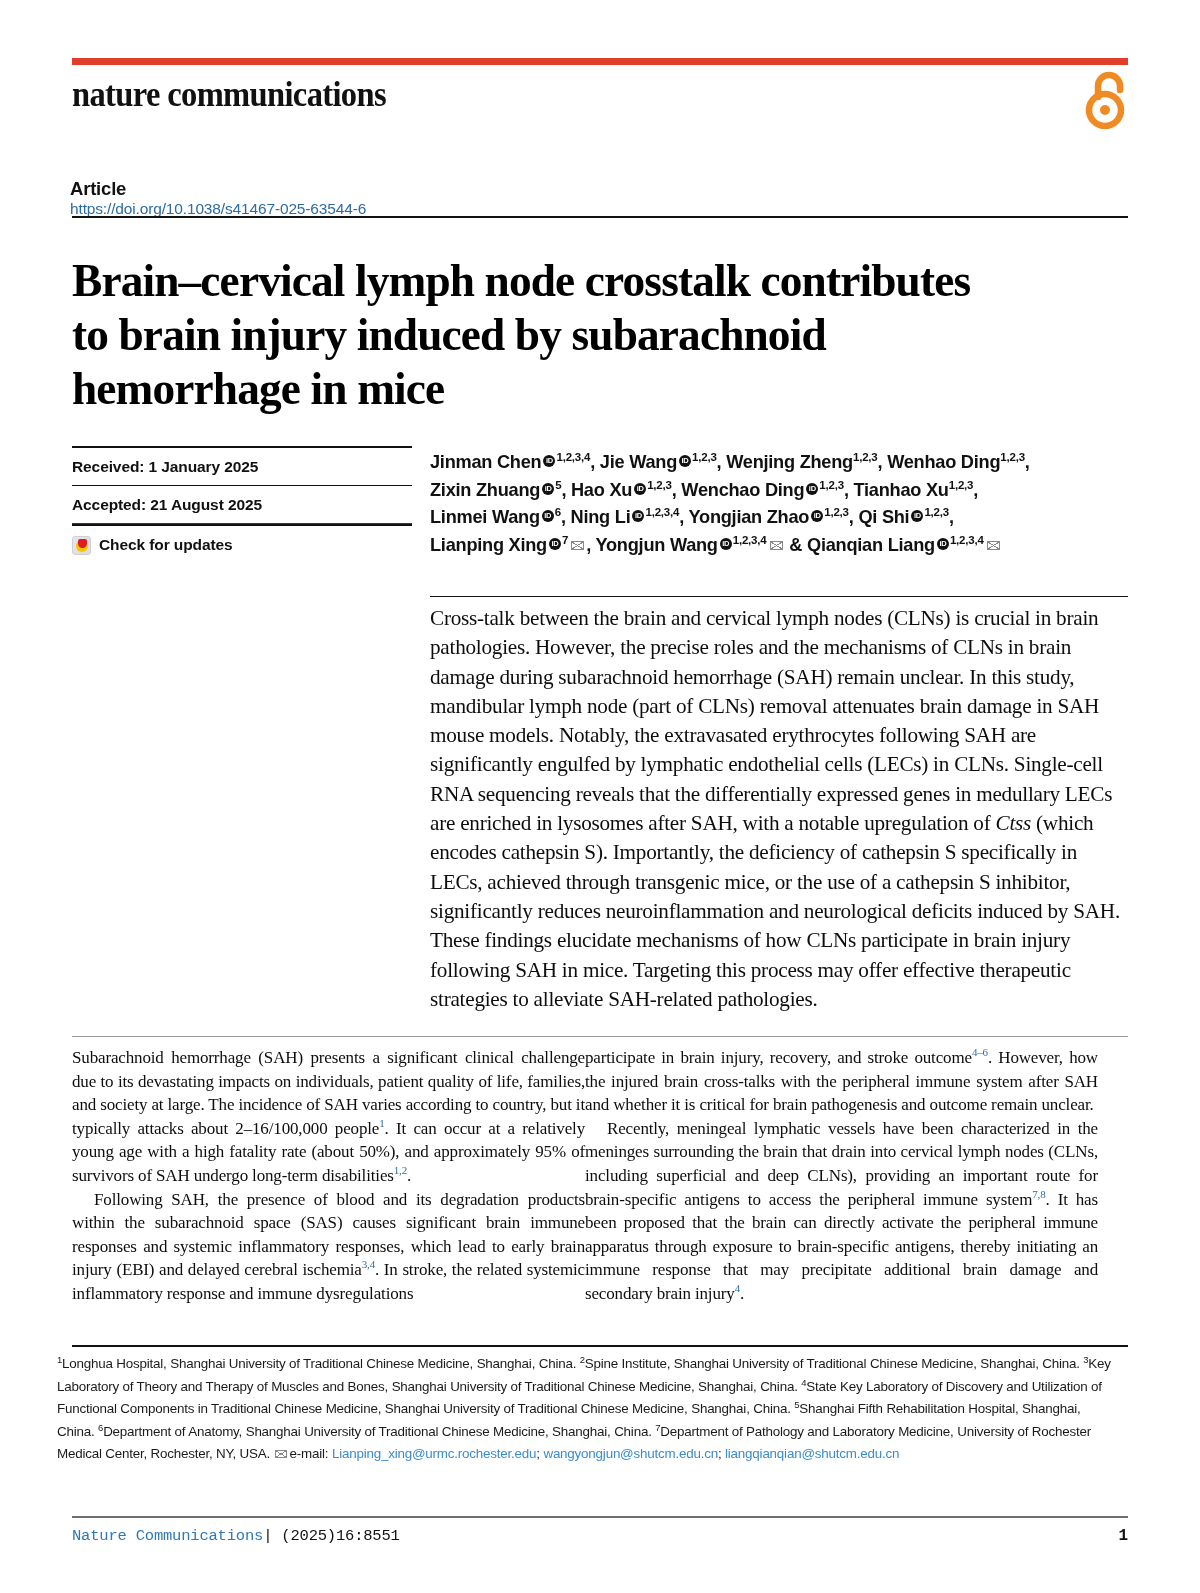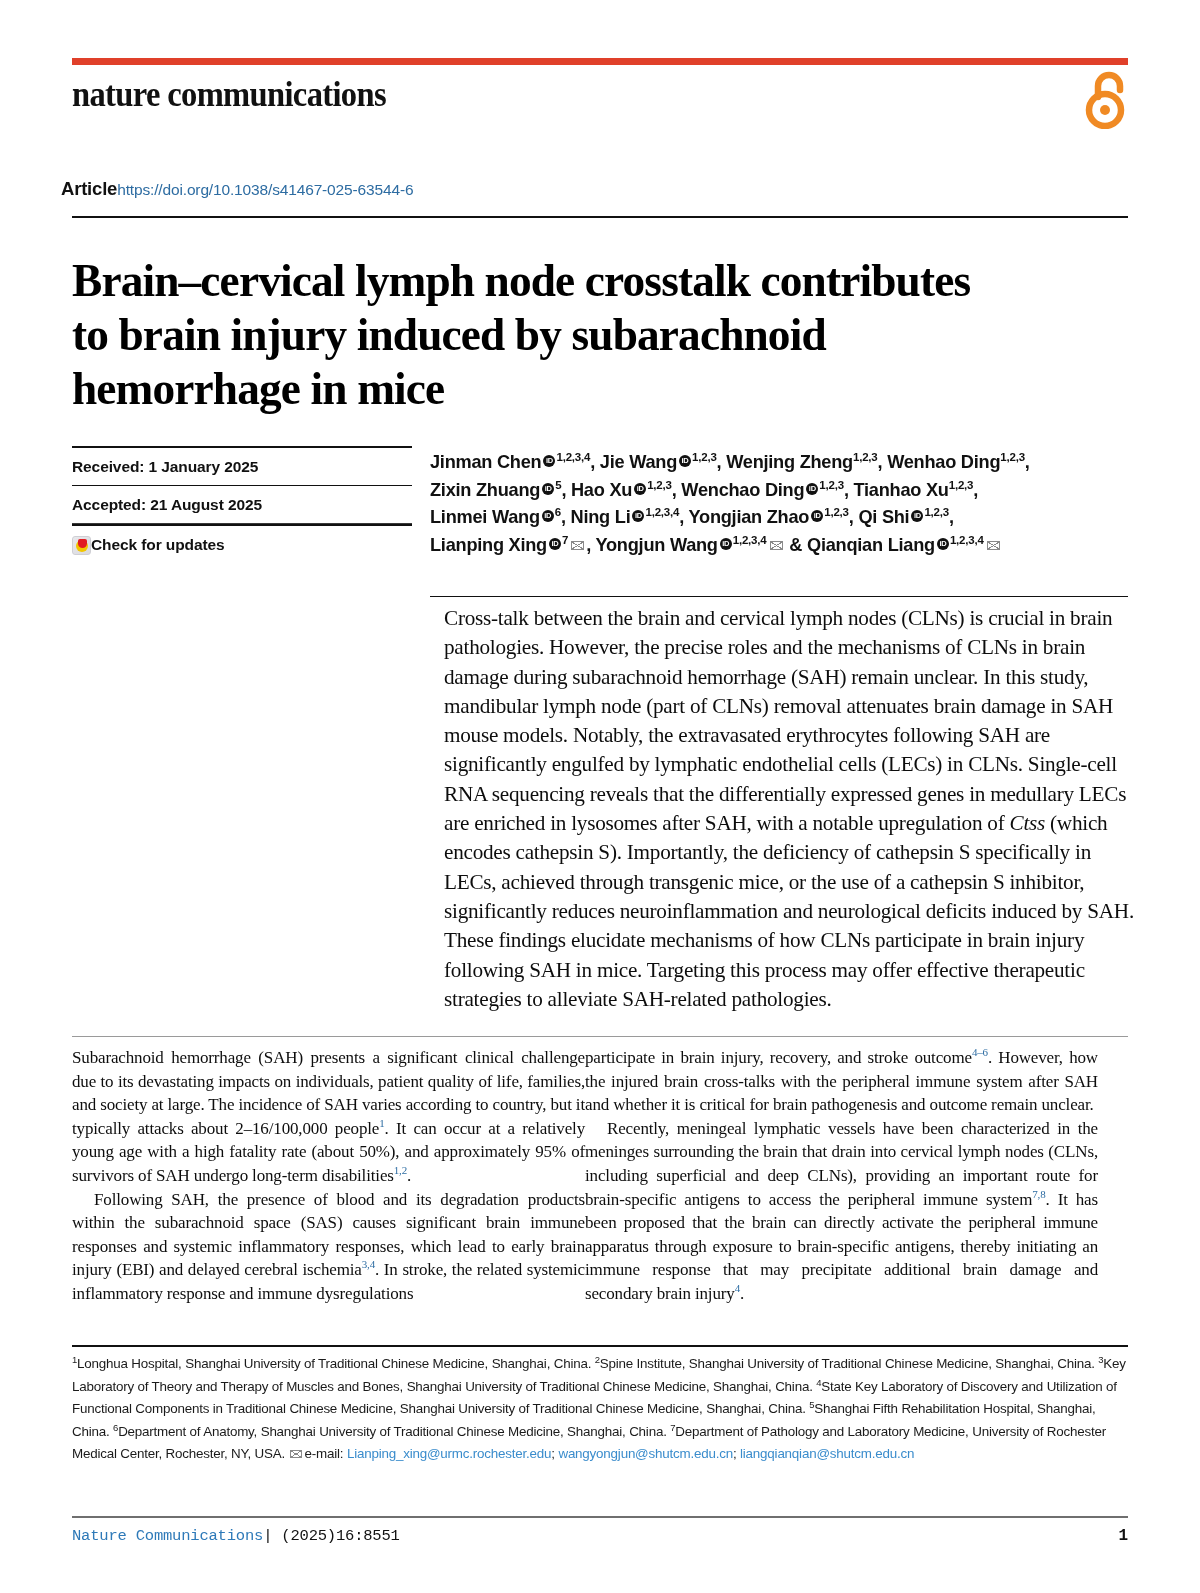--- a/index.html
+++ b/index.html
@@ -54,26 +54,27 @@
     position: absolute;
     right: 0;
     top: 6px;
     width: 46px;
     height: 58px;
   }
 
   
   .article-line {
     position: absolute;
-    left: 61px;
+    left: 70px;
     top: 178px;
     width: 1056px;
     display: flex;
     justify-content: flex-start;
     align-items: baseline;
+    flex-direction: column;
   }
   .article-label {
     font-family: "Liberation Sans", sans-serif;
     font-weight: 700;
     font-size: 18.5px;
     color: #111111;
     letter-spacing: -0.2px;
   }
   .doi-link {
     font-family: "Liberation Sans", sans-serif;
@@ -125,20 +126,21 @@
     letter-spacing: -0.1px;
   }
   .meta-item.serif {
     font-family: "Liberation Serif", serif;
     font-weight: 400;
     font-size: 17px;
   }
   .check-row {
     display: flex;
     align-items: center;
+    gap: 8px;
     padding: 10px 0 0 0;
   }
   .check-badge {
     width: 19px;
     height: 19px;
     border-radius: 3px;
     background: linear-gradient(135deg,#e9e9ec 0%, #d9d9de 100%);
     position: relative;
     flex: 0 0 auto;
     border: 1px solid #cfcfd4;
@@ -234,21 +236,21 @@
   .abs-rule {
     position: absolute;
     left: 430px;
     top: 596px;
     width: 698px;
     height: 1.4px;
     background: #111111;
   }
   .abstract {
     position: absolute;
-    left: 444px;
+    left: 430px;
     top: 604px;
     width: 698px;
     font-family: "Liberation Serif", serif;
     font-size: 21.2px;
     line-height: 29.3px;
     color: #0d0d0d;
     text-align: left;
     letter-spacing: -0.25px;
   }
 
@@ -290,21 +292,21 @@
   .aff-rule {
     position: absolute;
     left: 72px;
     top: 1345px;
     width: 1056px;
     height: 1.6px;
     background: #111111;
   }
   .affiliations {
     position: absolute;
-    left: 72px;
+    left: 57px;
     top: 1353px;
     width: 1056px;
     font-family: "Liberation Sans", sans-serif;
     font-size: 13.4px;
     line-height: 22.6px;
     color: #1b1b1b;
     letter-spacing: -0.2px;
   }
   .affiliations sup {
     font-size: 9.5px;

